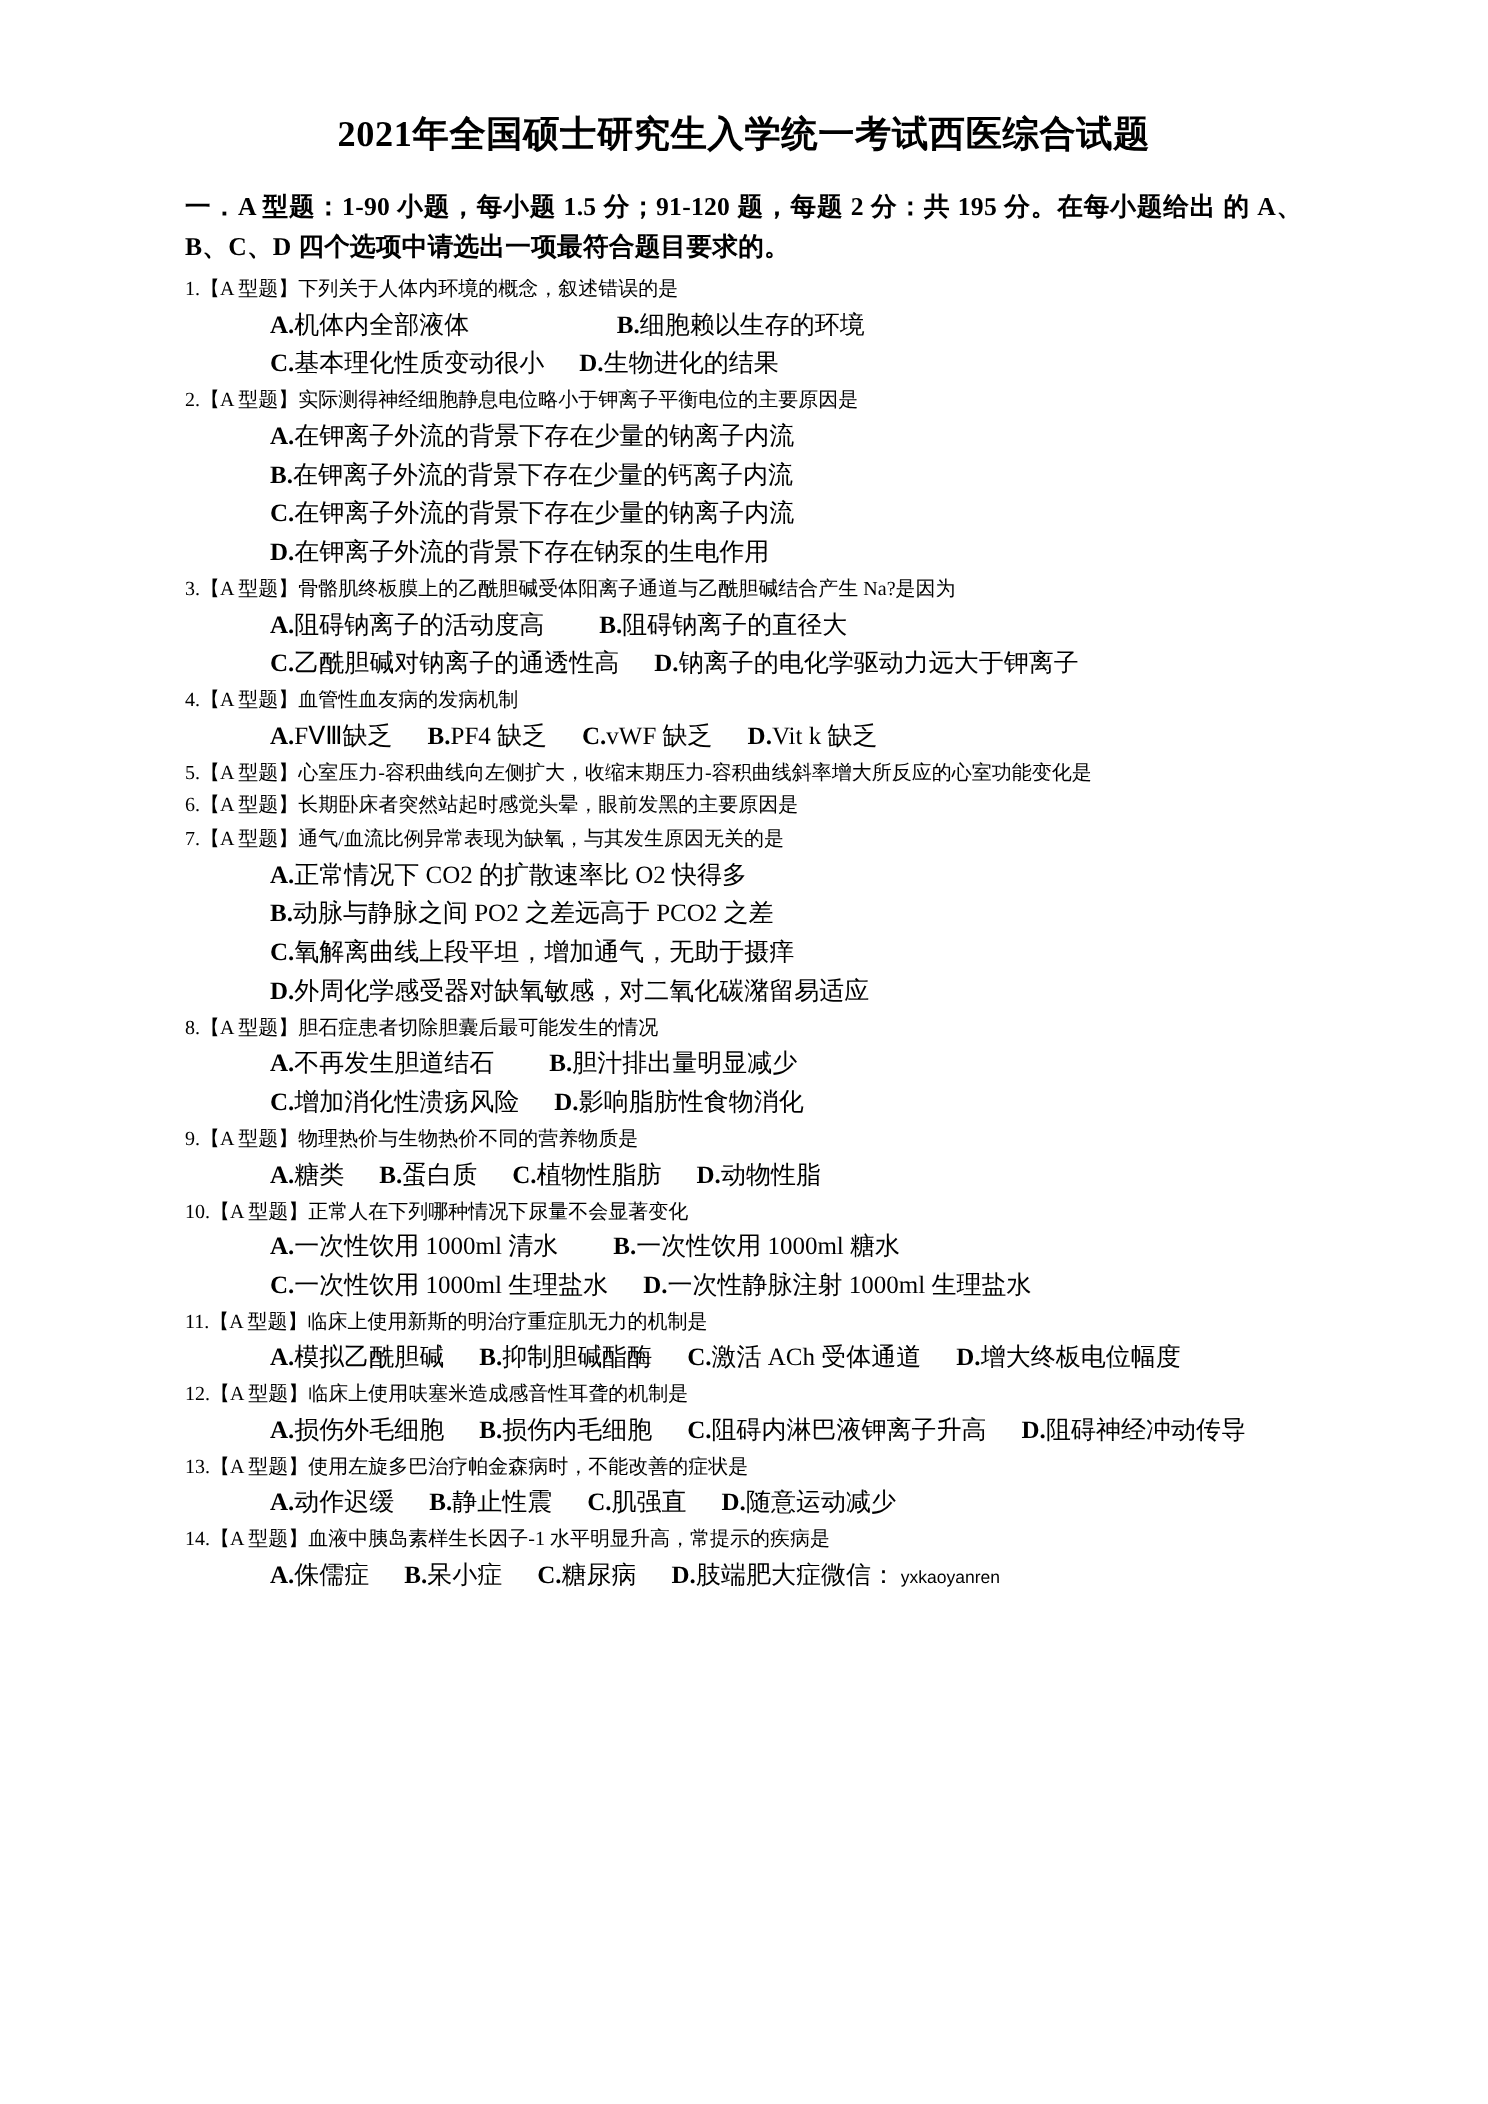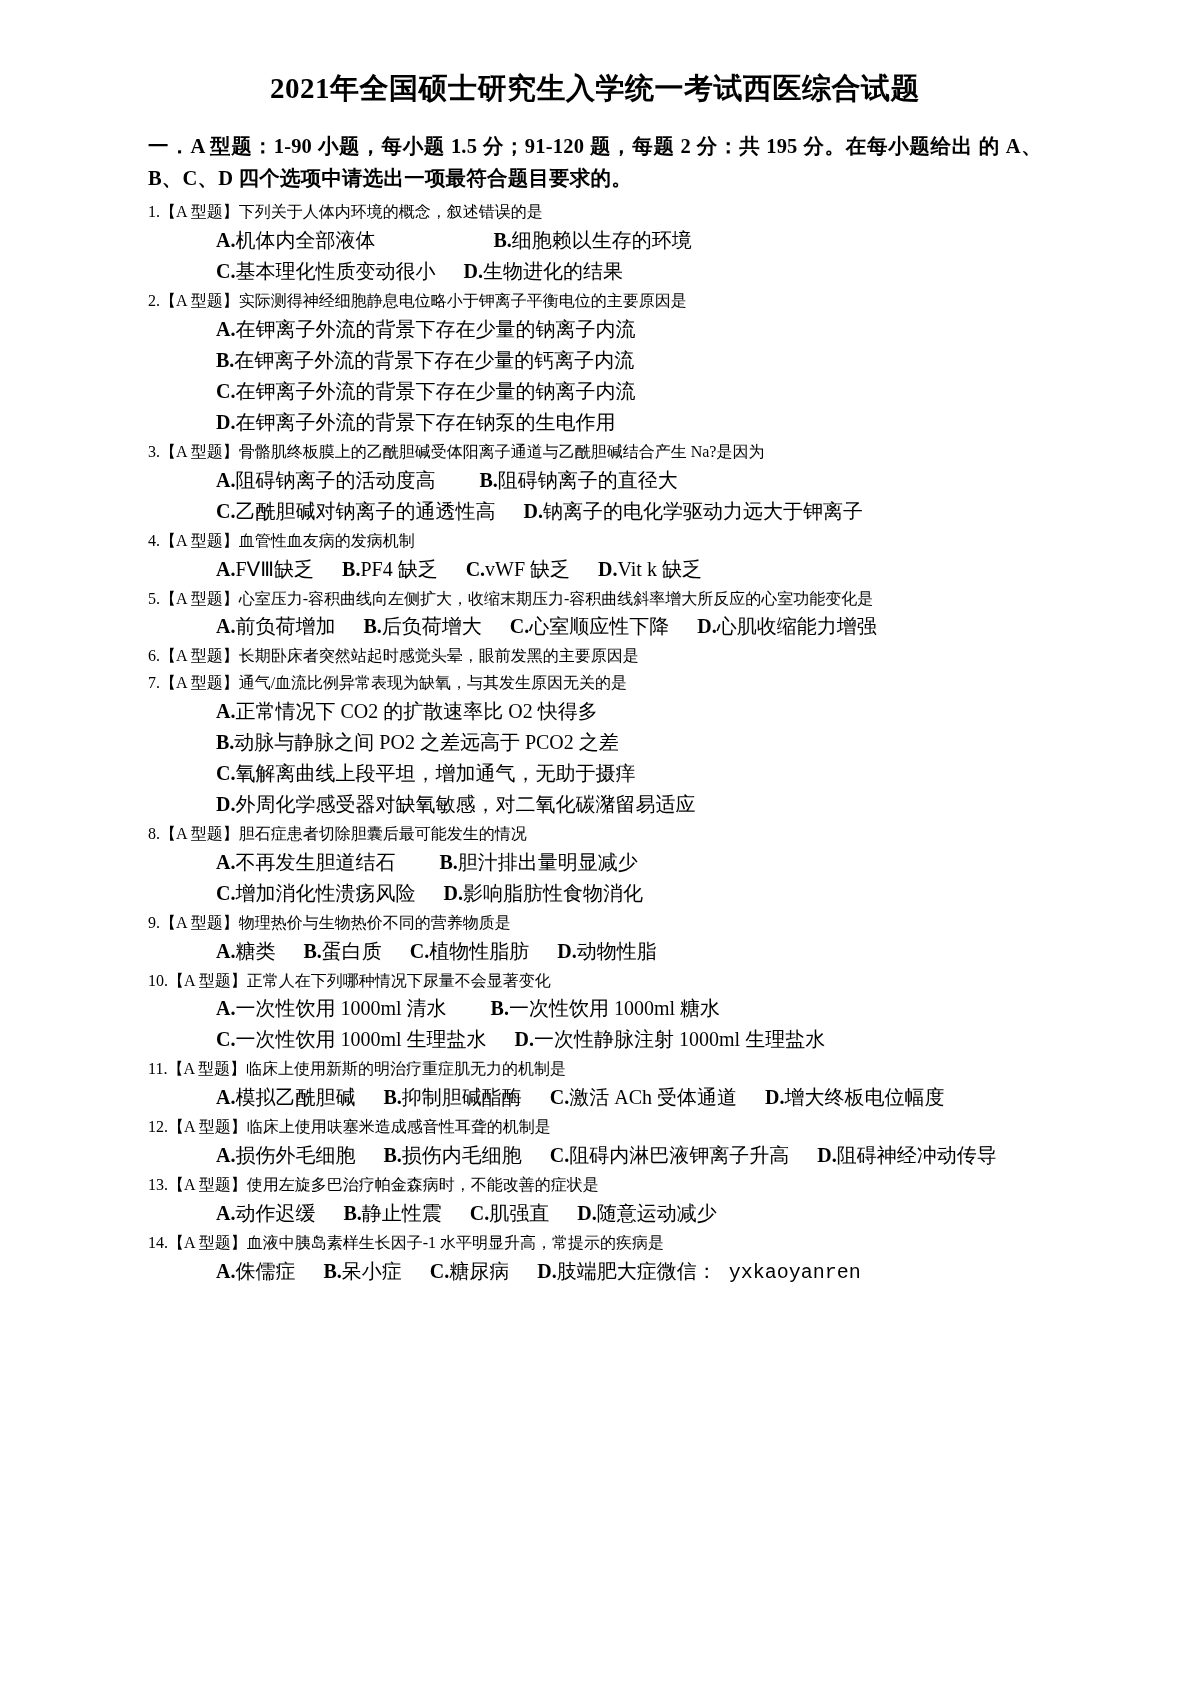--- a/index.html
+++ b/index.html
@@ -12,21 +12,21 @@
     height: 1683px;
     font-family: "Liberation Serif", serif;
     color: #000000;
     overflow: hidden;
   }
   .page {
     position: relative;
     width: 1190px;
     height: 1599px;
     box-sizing: border-box;
-    padding: 52px 148px 0 148px;
+    padding: 72px 148px 0 148px;
   }
   .doc-title {
     text-align: center;
     font-size: 29px;
     font-weight: bold;
     letter-spacing: 0.5px;
     margin: 18px 0 22px 0;
     line-height: 1.3;
   }
   .intro {
@@ -59,22 +59,22 @@
     font-weight: bold;
   }
   .tag {
     font-family: "Liberation Serif", serif;
   }
   
   .gap-sm { display: inline-block; width: 18px; }
   .gap-md { display: inline-block; width: 34px; }
   .gap-xl { display: inline-block; width: 108px; }
   .watermark {
-    font-family: Liberation Mono, monospace;
-    font-size: 20px;
+    font-family: Liberation Sans, sans-serif;
+    font-size: 14px;
   }
 </style>
 </head>
 <body>
 
 <div class="page">
 
   <h1 class="doc-title">2021年全国硕士研究生入学统一考试西医综合试题</h1>
 
   <div class="intro">一．A 型题：1-90 小题，每小题 1.5 分；91-120 题，每题 2 分：共 195 分。在每小题给出 的 A、B、C、D 四个选项中请选出一项最符合题目要求的。</div>
@@ -96,21 +96,20 @@
         <div class="q-stem"><span>3.</span><span class="tag">【A 型题】</span><span>骨骼肌终板膜上的乙酰胆碱受体阳离子通道与乙酰胆碱结合产生 Na?是因为</span></div>
         <div class="opt-line"><span class="opt"><b>A.</b><span>阻碍钠离子的活动度高</span></span><span class="gap-md"></span><span class="opt"><b>B.</b><span>阻碍钠离子的直径大</span></span></div>
         <div class="opt-line"><span class="opt"><b>C.</b><span>乙酰胆碱对钠离子的通透性高</span></span><span class="gap-sm"></span><span class="opt"><b>D.</b><span>钠离子的电化学驱动力远大于钾离子</span></span></div>
       </div>
       <div class="q">
         <div class="q-stem"><span>4.</span><span class="tag">【A 型题】</span><span>血管性血友病的发病机制</span></div>
         <div class="opt-line"><span class="opt"><b>A.</b><span>FⅤⅢ缺乏</span></span><span class="gap-sm"></span><span class="opt"><b>B.</b><span>PF4 缺乏</span></span><span class="gap-sm"></span><span class="opt"><b>C.</b><span>vWF 缺乏</span></span><span class="gap-sm"></span><span class="opt"><b>D.</b><span>Vit k 缺乏</span></span></div>
       </div>
       <div class="q">
         <div class="q-stem"><span>5.</span><span class="tag">【A 型题】</span><span>心室压力-容积曲线向左侧扩大，收缩末期压力-容积曲线斜率增大所反应的心室功能变化是</span></div>
-        <div class="opt-line"><span class="opt"><b>A.</b><span>前负荷增加</span></span><span class="gap-sm"></span><span class="opt"><b>B.</b><span>后负荷增大</span></span><span class="gap-sm"></span><span class="opt"><b>C.</b><span>心室顺应性下降</span></span><span class="gap-sm"></span><span class="opt"><b>D.</b><span>心肌收缩能力增强</span></span></div>
       </div>
       <div class="q">
         <div class="q-stem"><span>6.</span><span class="tag">【A 型题】</span><span>长期卧床者突然站起时感觉头晕，眼前发黑的主要原因是</span></div>
       </div>
       <div class="q">
         <div class="q-stem"><span>7.</span><span class="tag">【A 型题】</span><span>通气/血流比例异常表现为缺氧，与其发生原因无关的是</span></div>
         <div class="opt-line"><span class="opt"><b>A.</b><span>正常情况下 CO2 的扩散速率比 O2 快得多</span></span></div>
         <div class="opt-line"><span class="opt"><b>B.</b><span>动脉与静脉之间 PO2 之差远高于 PCO2 之差</span></span></div>
         <div class="opt-line"><span class="opt"><b>C.</b><span>氧解离曲线上段平坦，增加通气，无助于摄痒</span></span></div>
         <div class="opt-line"><span class="opt"><b>D.</b><span>外周化学感受器对缺氧敏感，对二氧化碳潴留易适应</span></span></div>

